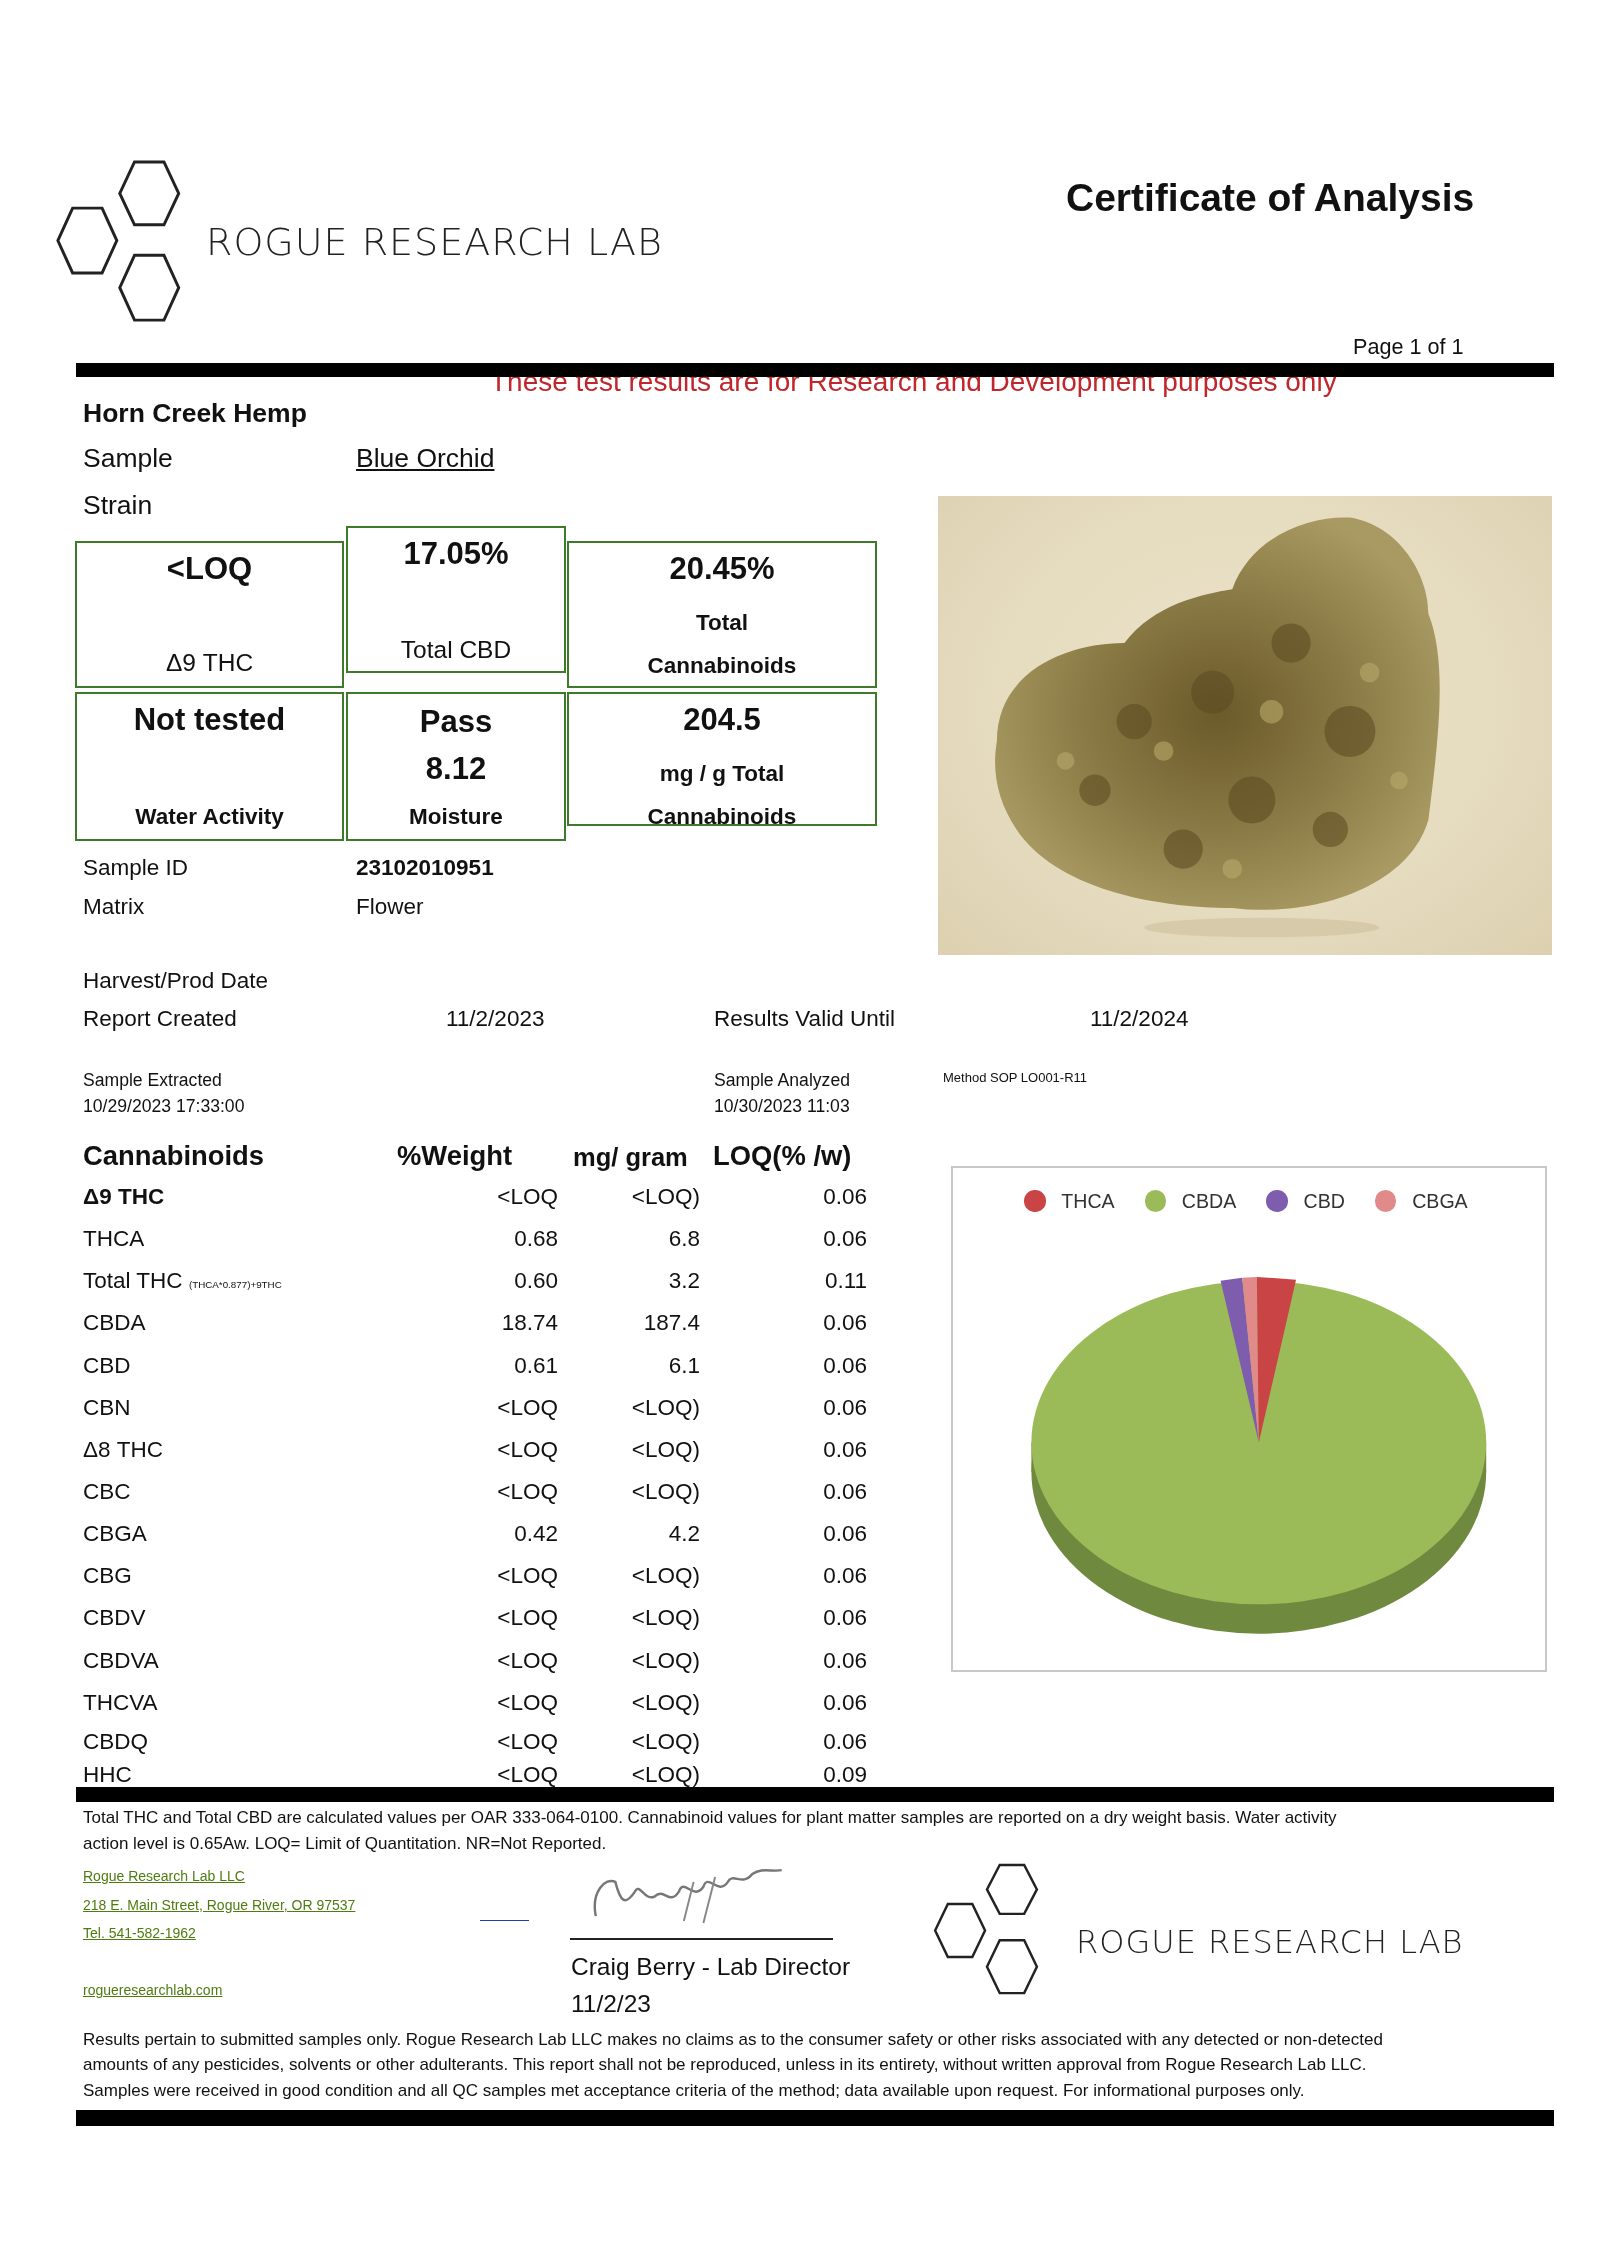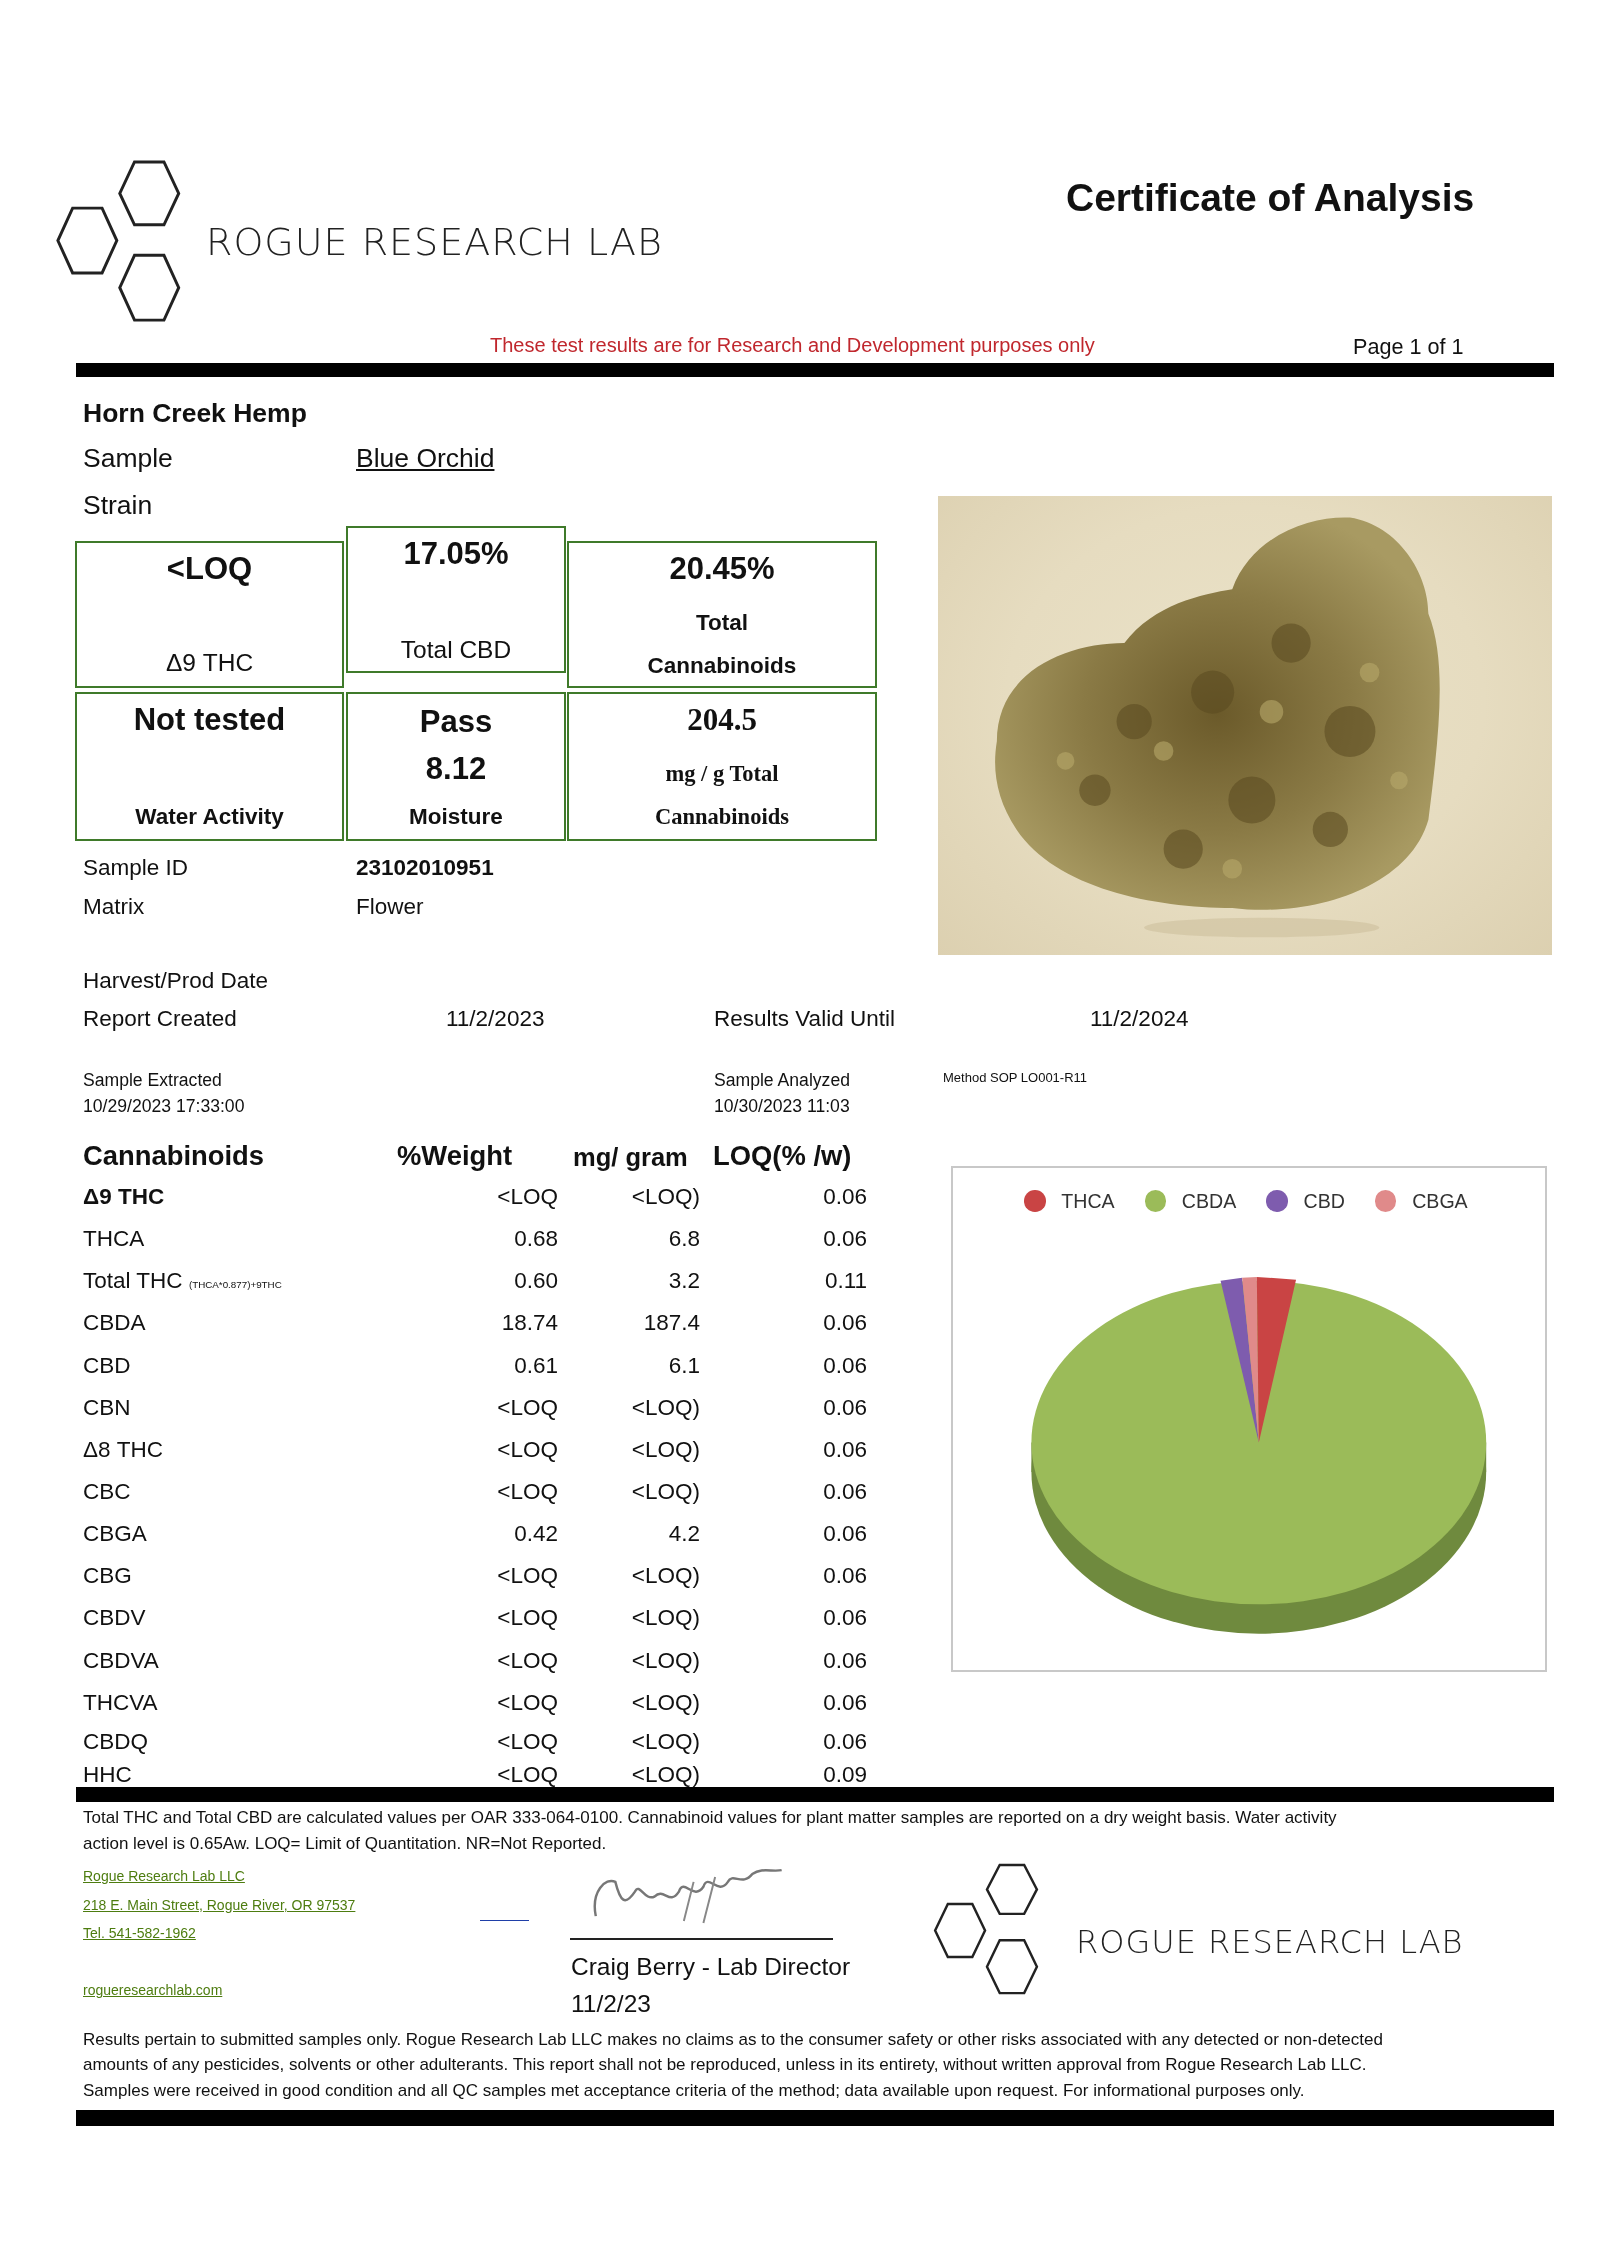--- a/index.html
+++ b/index.html
@@ -1,21 +1,21 @@
 <!DOCTYPE html>
 <html><head>
 <meta charset="utf-8">
 <style>
   html, body { margin: 0; padding: 0; background: #ffffff; }
   body { width: 1619px; height: 2267px; position: relative; overflow: hidden;
          font-family: "Liberation Sans", sans-serif; color: #111; }
   .abs { position: absolute; }
   .logo-text { font-family: "DejaVu Sans", sans-serif; font-weight: 300; letter-spacing: 1px; color: #222; }
   .title { font-family: "Liberation Sans", sans-serif; font-weight: bold; font-size: 39px; color: #111; }
-  .disclaimer { color: #c0272d; font-size: 20px; }
+  .disclaimer { color: #c0272d; font-size: 28px; margin-top: 32px; }
   .bar { background: #000; }
   .lbl { font-size: 24.5px; }
   .bold { font-weight: bold; }
   .box { position: absolute; border: 2.9px solid #3f7a2a; box-sizing: border-box; text-align: center; }
   .box .big { font-weight: bold; font-size: 31px; position: absolute; left: 0; right: 0; }
   .box .sm { font-size: 22.5px; position: absolute; left: 0; right: 0; }
   .box .smb { font-size: 22.5px; font-weight: bold; position: absolute; left: 0; right: 0; }
   .tbl-row { position: absolute; left: 83px; width: 784px; height: 39px; font-size: 22.5px; }
   .tbl-row span { position: absolute; top: 0; }
   .c-name { left: 0; }
@@ -67,21 +67,21 @@
 
 <div class="box" style="left:75px;top:692px;width:269px;height:149px;">
   <div class="big" style="top:7.8px;">Not tested</div>
   <div class="smb" style="top:110px;">Water Activity</div>
 </div>
 <div class="box" style="left:346px;top:692px;width:220px;height:149px;">
   <div class="big" style="top:9.8px;">Pass</div>
   <div class="big" style="top:57px;">8.12</div>
   <div class="smb" style="top:110px;">Moisture</div>
 </div>
-<div class="box" style="left:567px;top:692px;width:310px;height:149px;font-family:Liberation Serif, serif;">
+<div class="box" style="left:567px;top:692px;width:310px;height:134px;">
   <div class="big" style="top:7.8px;">204.5</div>
   <div class="smb" style="top:67px;">mg / g Total</div>
   <div class="smb" style="top:110px;">Cannabinoids</div>
 </div>
 
 <div class="abs" style="left:938px;top:496px;width:614px;height:459px;background:radial-gradient(ellipse at 50% 45%, #eae2c8 0%, #e6dcc0 55%, #dcd0b0 100%);overflow:hidden;">
   <svg width="614" height="459" viewBox="0 0 626 468">
     <defs>
       <radialGradient id="bud" cx="50%" cy="50%" r="55%">
         <stop offset="0%" stop-color="#6b5a2a"></stop>

